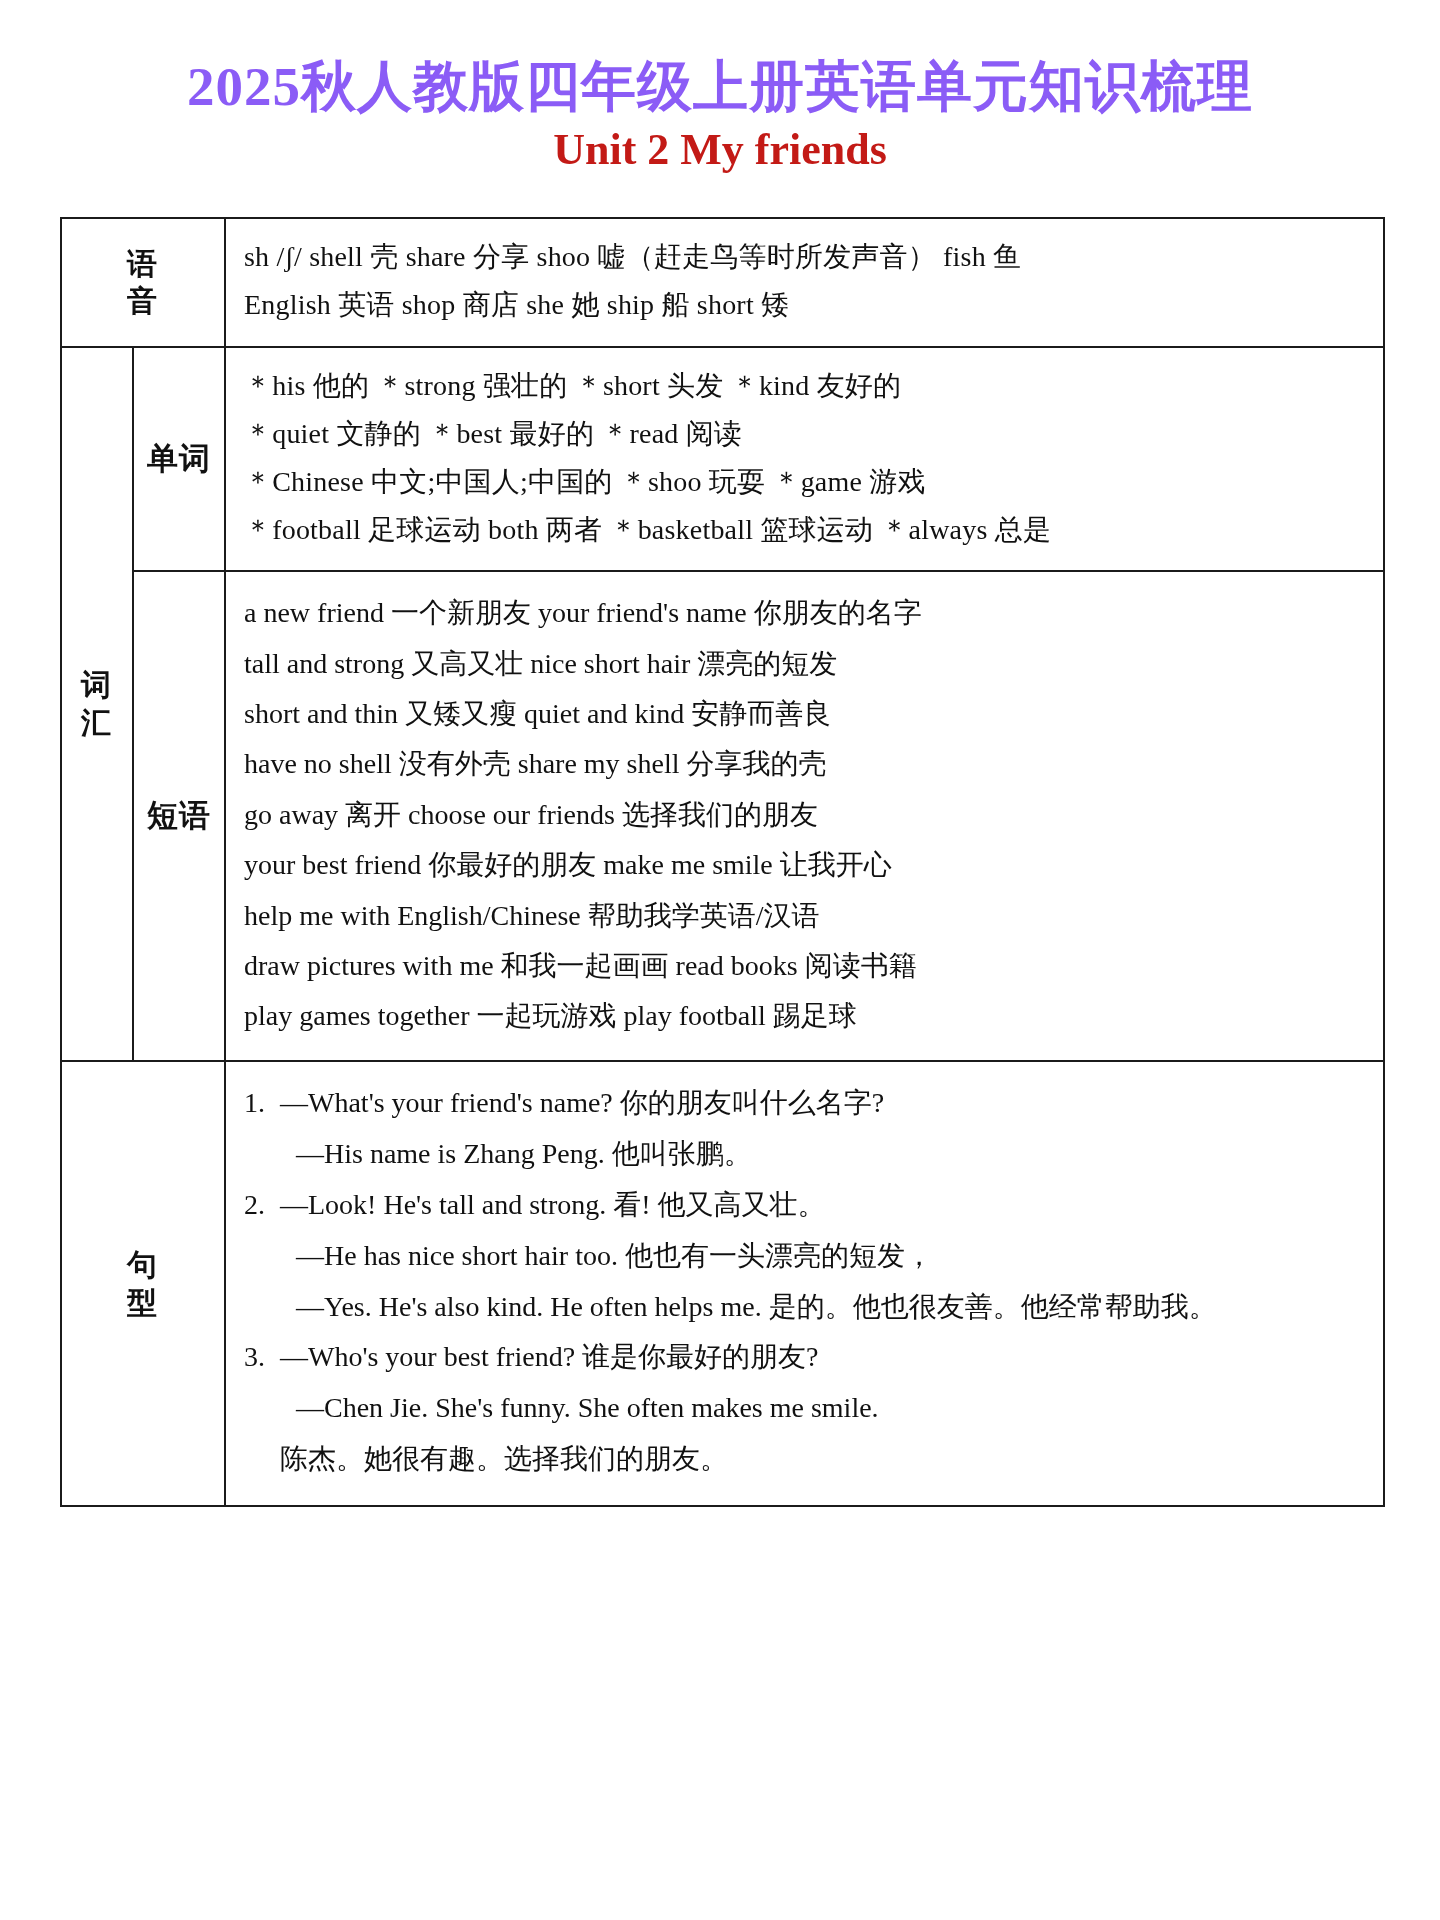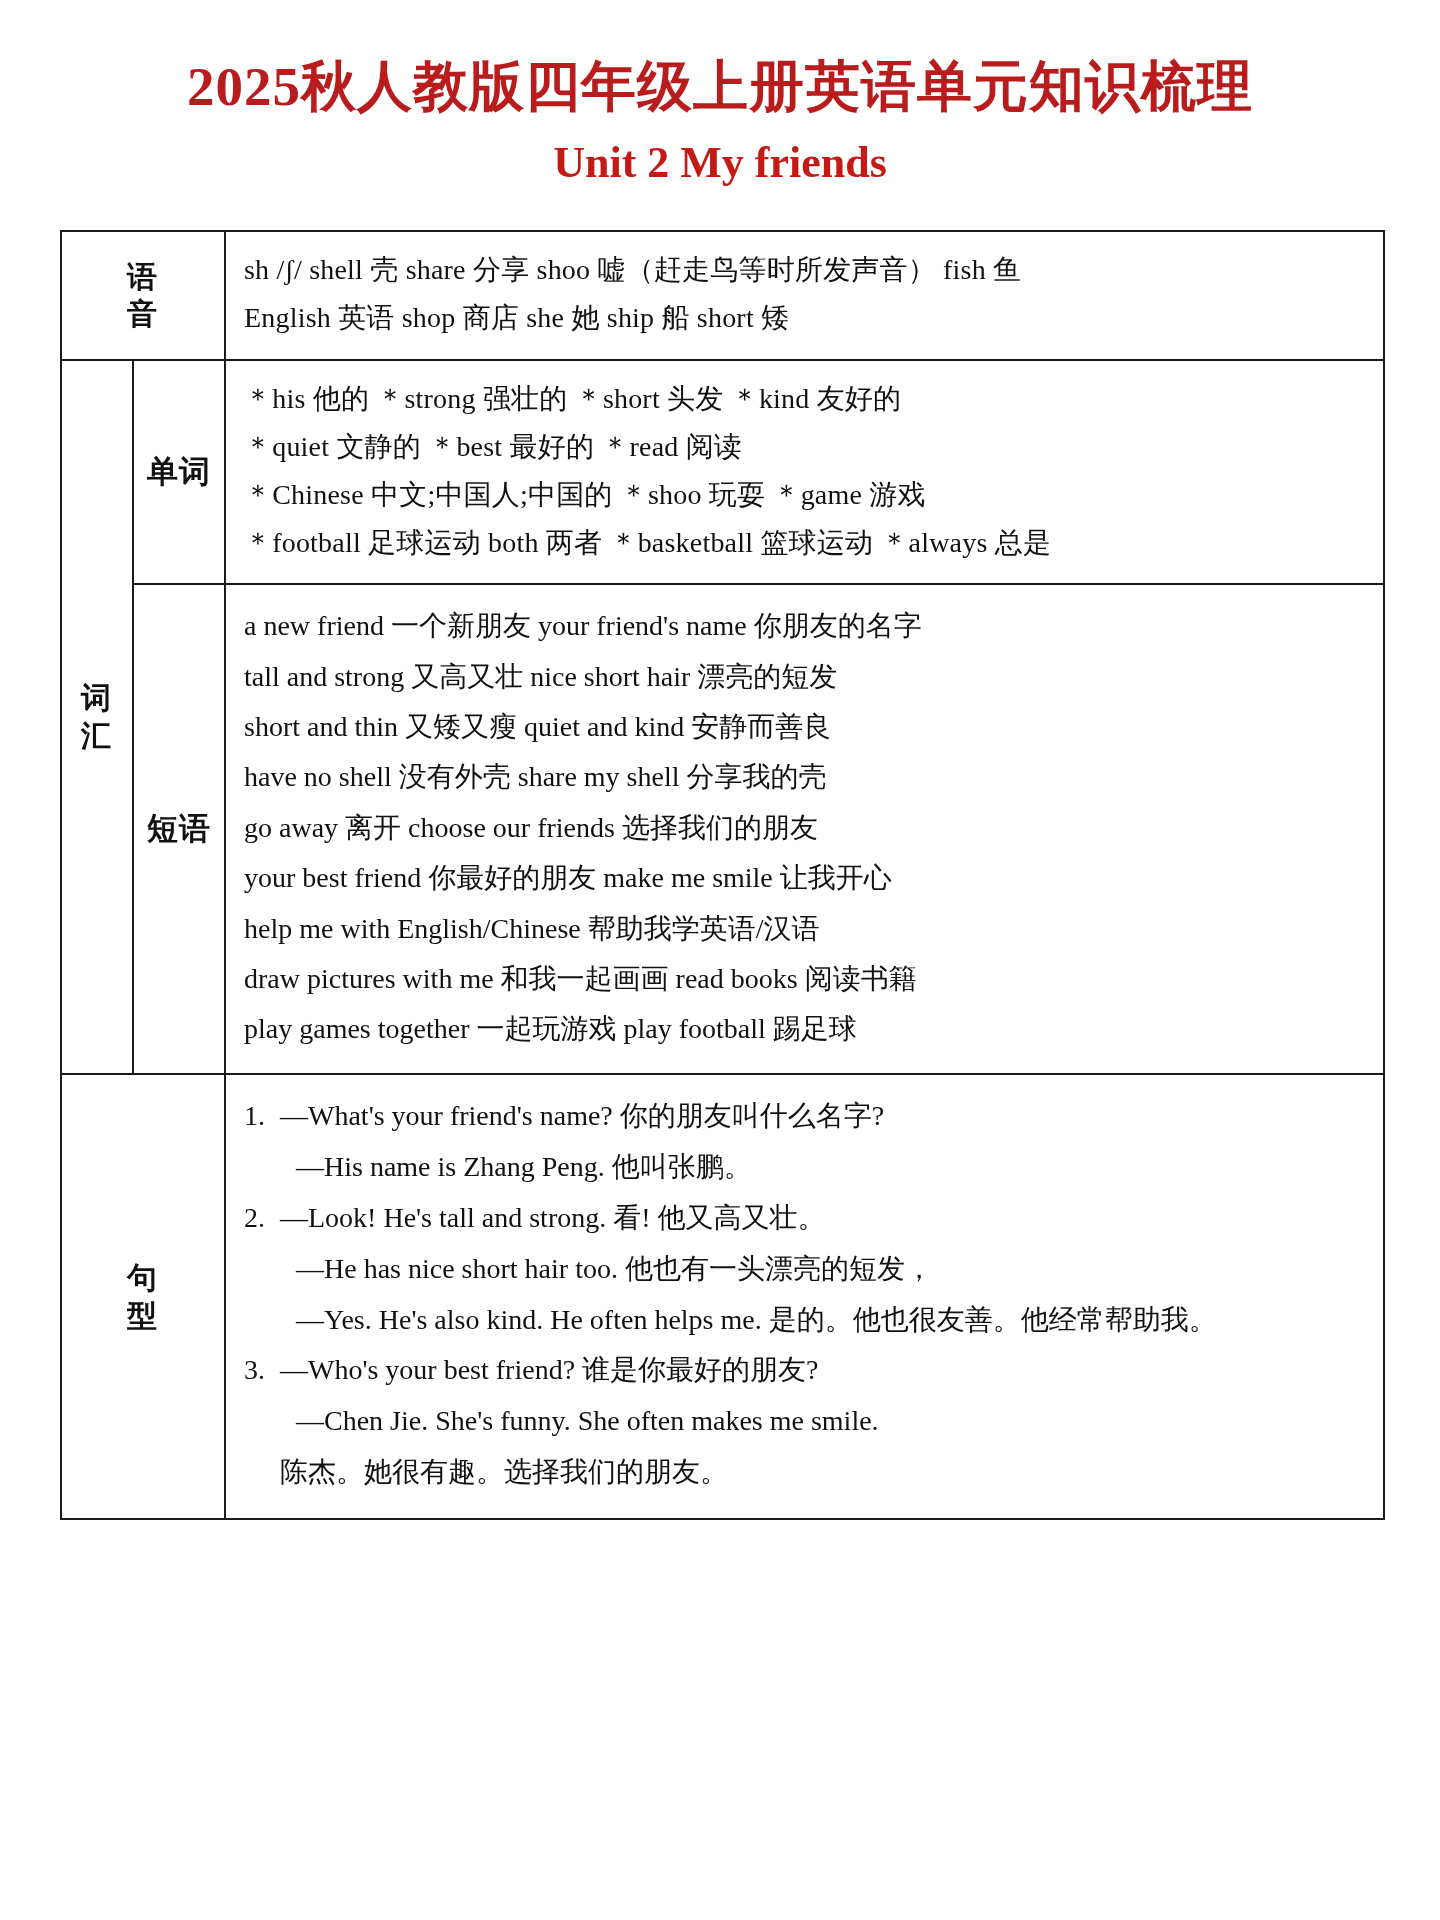--- a/index.html
+++ b/index.html
@@ -22,32 +22,32 @@
     position: relative;
   }
   .title-block {
     text-align: center;
     margin-bottom: 28px;
   }
   .title-main {
     font-family: "Liberation Serif", serif;
     font-weight: bold;
     font-size: 55px;
-    color: #b91c1c;
+    color: #8b5cf6;
     letter-spacing: 1px;
     line-height: 1.15;
     white-space: nowrap;
   }
   .title-sub {
     font-family: "Liberation Serif", serif;
     font-weight: bold;
     font-size: 44px;
     color: #c31a16;
     line-height: 1.25;
-    margin-top: 17px;
+    margin-top: 4px;
   }
 
   table.sheet {
     border-collapse: collapse;
     width: 1325px;
     margin: 40px auto 0 auto;
     table-layout: fixed;
   }
   table.sheet td {
     border: 2px solid #1b1b1b;

